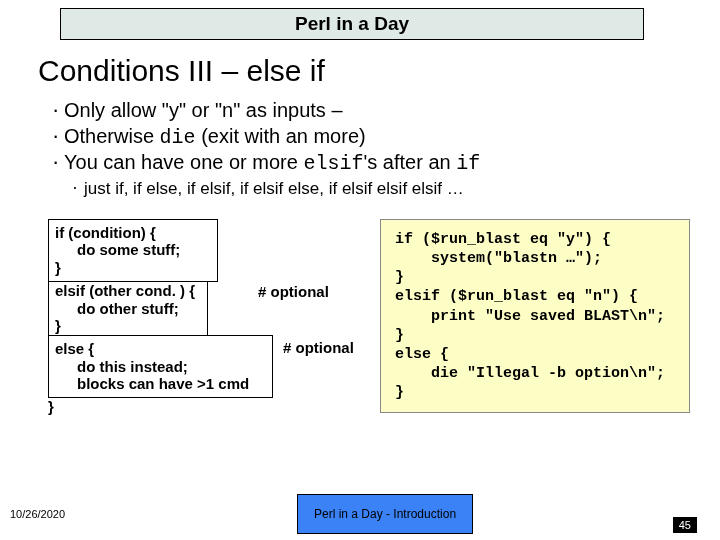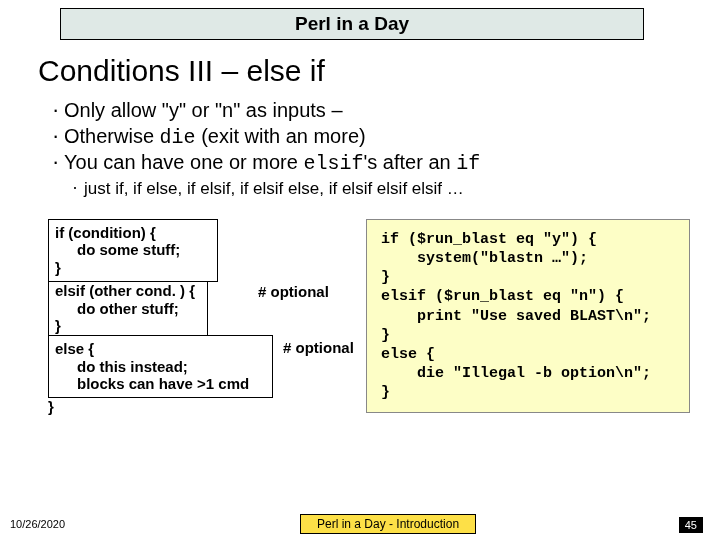--- a/index.html
+++ b/index.html
@@ -6,33 +6,33 @@
   body { width: 720px; height: 540px; background: #fff; font-family: Arial, sans-serif; position: relative; }
   .title-box { margin: 8px 76px 0 60px; border: 1.5px solid #000; background: #dfe9e6; text-align: center; font-weight: bold; font-size: 19px; padding: 4px 0; }
   .heading { font-size: 30px; color: #000; margin: 14px 0 10px 38px; font-family: Arial, sans-serif; }
   .bullets { margin-left: 52px; font-size: 20px; color: #000; line-height: 1.28; }
   .bullets li { list-style: none; position: relative; padding-left: 12px; }
   .bullets li::before { content: "·"; position: absolute; left: 0; top: -2px; font-size: 22px; }
   .sub-bullets { margin-left: 72px; font-size: 17px; color: #000; margin-top: 2px; }
   .sub-bullets li { list-style: none; position: relative; padding-left: 12px; }
   .sub-bullets li::before { content: "·"; position: absolute; left: 0; top: -2px; font-size: 18px; }
   .mono { font-family: "Courier New", monospace; }
-  .columns { display: flex; margin-top: 20px; gap: 8px; padding: 0 30px 0 48px; align-items: flex-start; }
+  .columns { display: flex; margin-top: 20px; gap: 22px; padding: 0 30px 0 48px; align-items: flex-start; }
   .pseudo { position: relative; width: 310px; font-family: Arial, sans-serif; font-size: 15px; font-weight: bold; line-height: 1.18; }
   .pseudo-box1 { border: 1.5px solid #000; padding: 4px 6px; width: 170px; }
   .pseudo-box2 { border: 1.5px solid #000; padding: 0 6px; width: 160px; margin-top: -1px; position: relative; }
   .pseudo-box3 { border: 1.5px solid #000; padding: 4px 6px; width: 225px; margin-top: -1px; position: relative; }
   .opt1 { position: absolute; left: 210px; top: 64px; font-size: 15px; font-weight: bold; }
   .opt2 { position: absolute; left: 235px; top: 120px; font-size: 15px; font-weight: bold; }
   .closebrace { font-size: 15px; font-weight: bold; margin-left: 0; }
   .indent { padding-left: 22px; display: block; }
   .codebox { background: #fdfec6; border: 1px solid #888; padding: 10px 14px; font-family: "Courier New", monospace; font-size: 15px; font-weight: bold; line-height: 1.28; flex: 1; white-space: pre; }
-  .footer { position: absolute; bottom: 6px; left: 0; right: 9px; display: flex; align-items: center; font-size: 11px; color: #000; }
+  .footer { position: absolute; bottom: 6px; left: 0; right: 15px; display: flex; align-items: center; font-size: 11px; color: #000; }
   .footer-date { margin-left: 10px; }
-  .footer-center { margin: 0 auto; border: 1px solid #000; background: #fde047; padding: 2px 16px; font-size: 12px; }
+  .footer-center { margin: 0 auto; border: 1px solid #000; background: #3b82f6; padding: 12px 16px; font-size: 12px; }
   .footer-page { position: absolute; right: 8px; bottom: 1px; background: #000; color: #fff; font-size: 11px; padding: 2px 6px; text-align: right; }
 </style>
 </head>
 <body>
 
 <div class="title-box">Perl in a Day</div>
 
 <div class="heading">Conditions III – else if</div>
 
 <ul class="bullets">

